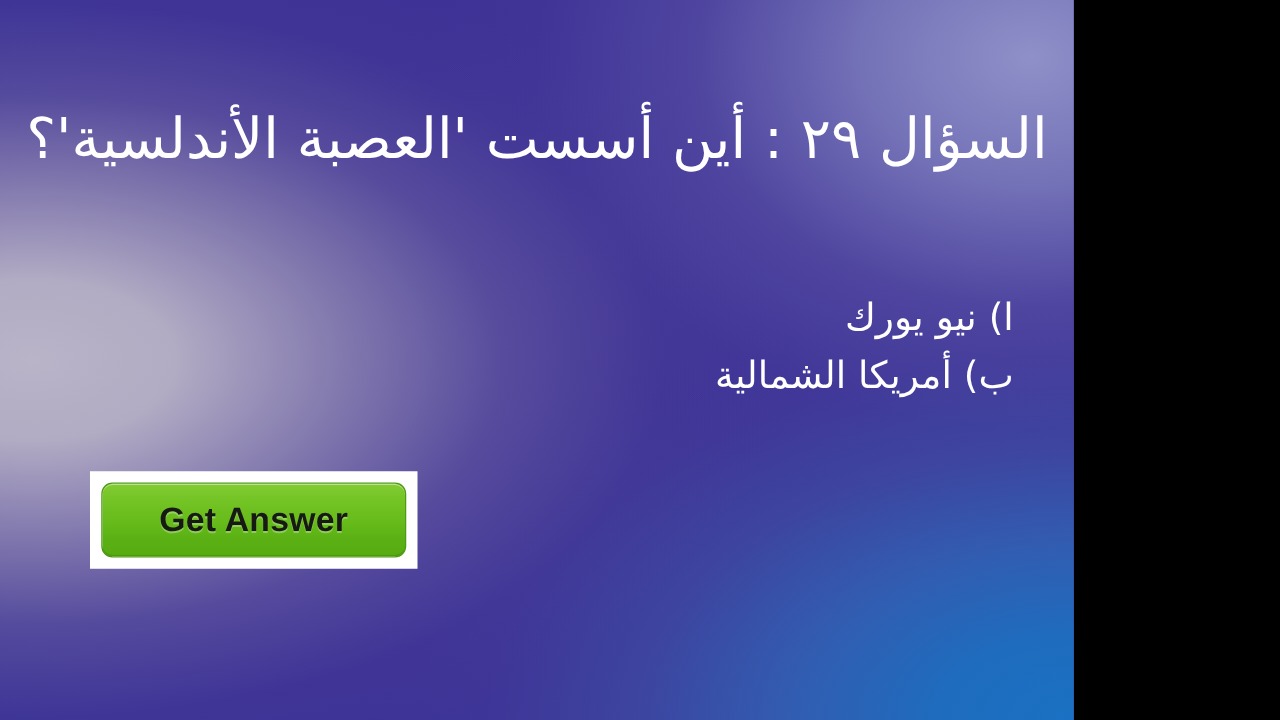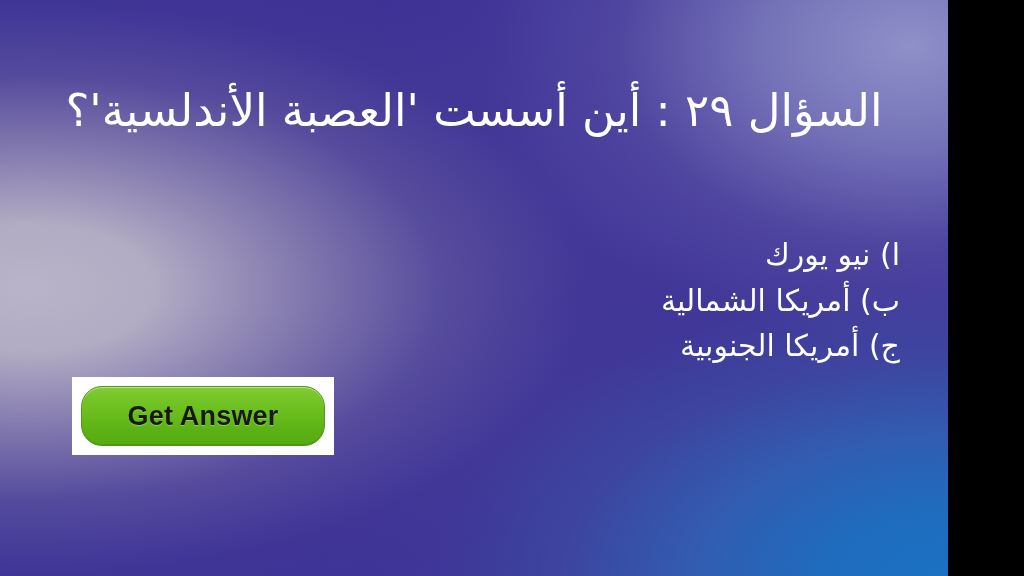--- a/index.html
+++ b/index.html
@@ -2,21 +2,21 @@
 <html lang="ar"><head>
 <meta charset="utf-8">
 <style>
   html, body {
     margin: 0;
     padding: 0;
     background: #000;
   }
   #stage {
     position: relative;
-    width: 948px;
+    width: 859px;
     height: 576px;
     overflow: hidden;
     font-family: "DejaVu Sans", sans-serif;
     
     background-color: #45399b;
     background-image:
       radial-gradient(ellipse 95% 80% at 3% 50%,
           rgba(185,180,200,1.0) 0%,
           rgba(181,175,197,0.97) 14%,
           rgba(160,152,185,0.70) 30%,
@@ -88,21 +88,21 @@
     box-sizing: border-box;
     padding: 9px 9px;
     display: flex;
     align-items: center;
     justify-content: center;
   }
   .get-answer-button {
     width: 100%;
     height: 100%;
     border: 1px solid #4f9916;
-    border-radius: 21px;
+    border-radius: 9px;
     background-image: linear-gradient(
         to bottom,
         #82cc33 0%,
         #74c426 22%,
         #67bb1b 52%,
         #5bb114 76%,
         #55ab10 100%);
     box-shadow:
       inset 0 1px 0 rgba(255,255,255,0.45),
       inset 0 -1px 0 rgba(0,0,0,0.10);
@@ -125,21 +125,20 @@
 </head>
 <body>
 
 <div id="stage">
 
   <div class="question-title">السؤال ٢٩ : أين أسست 'العصبة الأندلسية'؟</div>
 
   <div class="answers">
     <span class="answer-option">ا) نيو يورك</span>
     <span class="answer-option">ب) أمريكا الشمالية</span>
-    <span class="answer-option">ج) أمريكا الجنوبية</span>
   </div>
 
   <div class="button-frame">
     <div class="get-answer-button">
       <span class="get-answer-label">Get Answer</span>
     </div>
   </div>
 
 </div>
 

